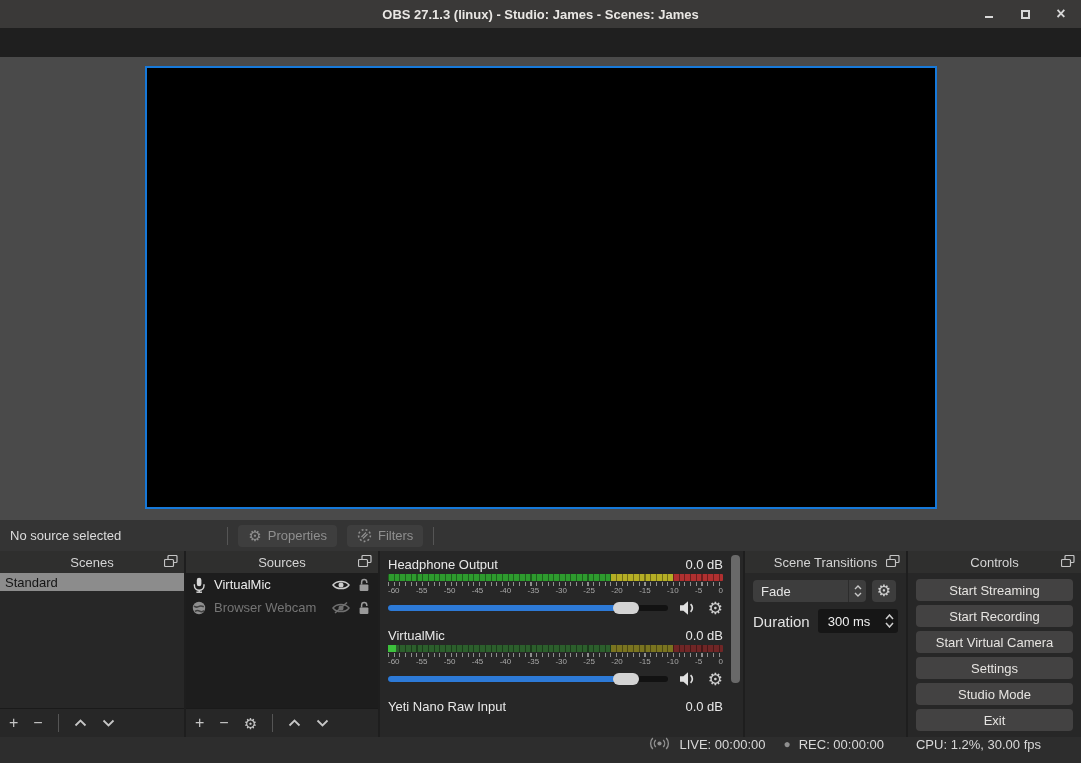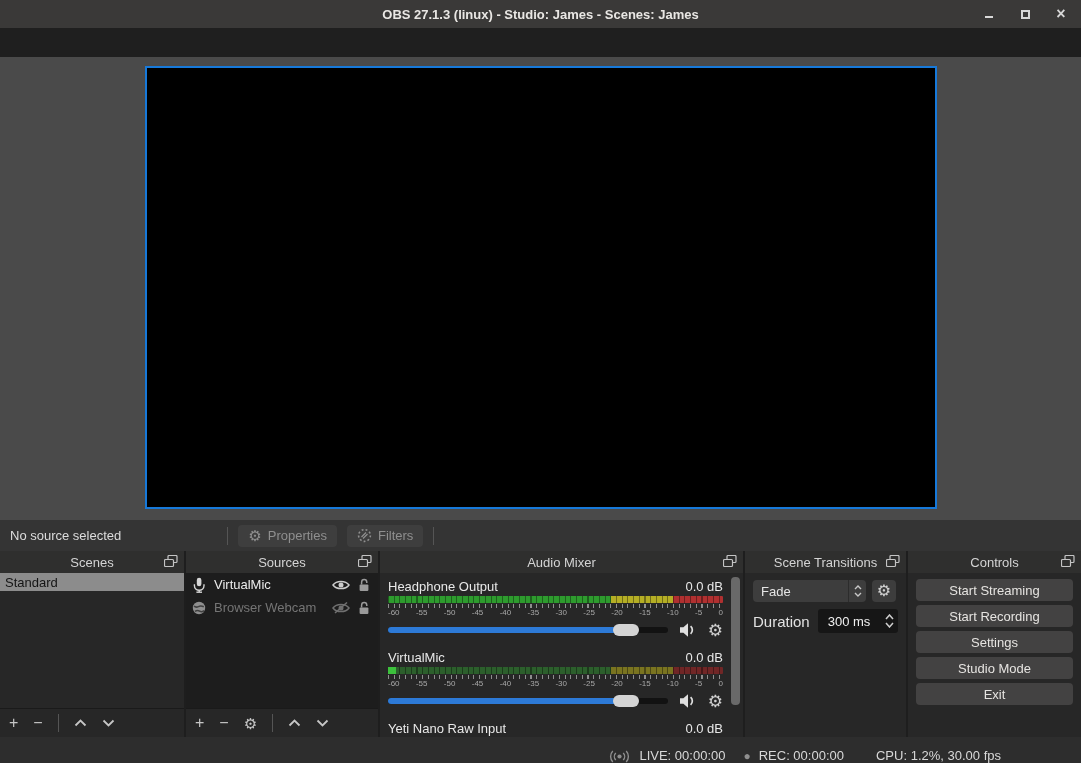--- a/index.html
+++ b/index.html
@@ -103,21 +103,21 @@
   .spinbox .val { flex:1; font-size:13px; color:#f0f0f0; padding-left:10px; }
   .spinbox .spin { width:16px; display:flex; flex-direction:column; align-items:center; gap:2px; padding-right:2px; }
 
   
   .controls-body { padding:6px 8px; display:flex; flex-direction:column; gap:4px; }
   .ctl-btn { height:22px; background:#434242; border-radius:4px; color:#e6e4e1; font-size:13px;
     display:flex; align-items:center; justify-content:center; }
 
   
   .statusbar { position:absolute; top:737px; left:0; right:0; height:26px; background:#2d2d2d;
-    display:flex; align-items:flex-end; justify-content:flex-end; padding-right:80px; gap:8px; }
+    display:flex; align-items:flex-start; justify-content:flex-end; padding-right:40px; gap:8px; }
   .statusbar .txt { font-size:13px; color:#d8d8d8; }
   .rec-dot { color:#8f8f8f; font-size:12px; margin-left:10px; }
   .cpu-gap { margin-left:24px; }
 </style>
 </head>
 <body>
 
 <div id="app">
 
   <div class="titlebar">
@@ -236,27 +236,20 @@
         <svg width="13" height="8" viewBox="0 0 13 8">
           <polyline points="1.5,6.5 6.5,1.5 11.5,6.5" stroke="#c6c6c6" stroke-width="1.8" fill="none"></polyline>
           </svg>
         <svg width="13" height="8" viewBox="0 0 13 8">
           <polyline points="1.5,1.5 6.5,6.5 11.5,1.5" stroke="#c6c6c6" stroke-width="1.8" fill="none"></polyline>
           </svg>
       </div>
     </div>
 
     <div class="dock dock-audio">
-      <div class="dock-header">
-        <span class="dock-title">Audio Mixer</span>
-        <svg class="popout" width="14" height="13" viewBox="0 0 14 13">
-          <rect x="4" y="0.5" width="9" height="7" rx="1" fill="none" stroke="#c4c4c4" stroke-width="1.2"></rect>
-          <rect x="0.5" y="4.5" width="9" height="7" rx="1" fill="#2f2f2e" stroke="#c4c4c4" stroke-width="1.2"></rect>
-        </svg>
-      </div>
       <div class="mixer-body">
 
         <div class="chan">
           <div class="chan-top">
             <span class="chan-name">Headphone Output</span>
             <span class="chan-db">0.0 dB</span>
           </div>
           <div class="meter bright"></div>
           <div class="ticks"></div>
           <div class="scale">
@@ -384,20 +377,21 @@
       <div class="dock-header">
         <span class="dock-title">Controls</span>
         <svg class="popout" width="14" height="13" viewBox="0 0 14 13">
           <rect x="4" y="0.5" width="9" height="7" rx="1" fill="none" stroke="#c4c4c4" stroke-width="1.2"></rect>
           <rect x="0.5" y="4.5" width="9" height="7" rx="1" fill="#2f2f2e" stroke="#c4c4c4" stroke-width="1.2"></rect>
         </svg>
       </div>
       <div class="controls-body">
         <div class="ctl-btn">Start Streaming</div>
         <div class="ctl-btn">Start Recording</div>
+        <div class="ctl-btn">Start Virtual Camera</div>
         <div class="ctl-btn">Settings</div>
         <div class="ctl-btn">Studio Mode</div>
         <div class="ctl-btn">Exit</div>
       </div>
     </div>
   </div>
 
   <div class="statusbar">
     <svg width="23" height="13" viewBox="0 0 23 13">
       <circle cx="11.5" cy="6.5" r="2.1" fill="#8f8f8f"></circle>

